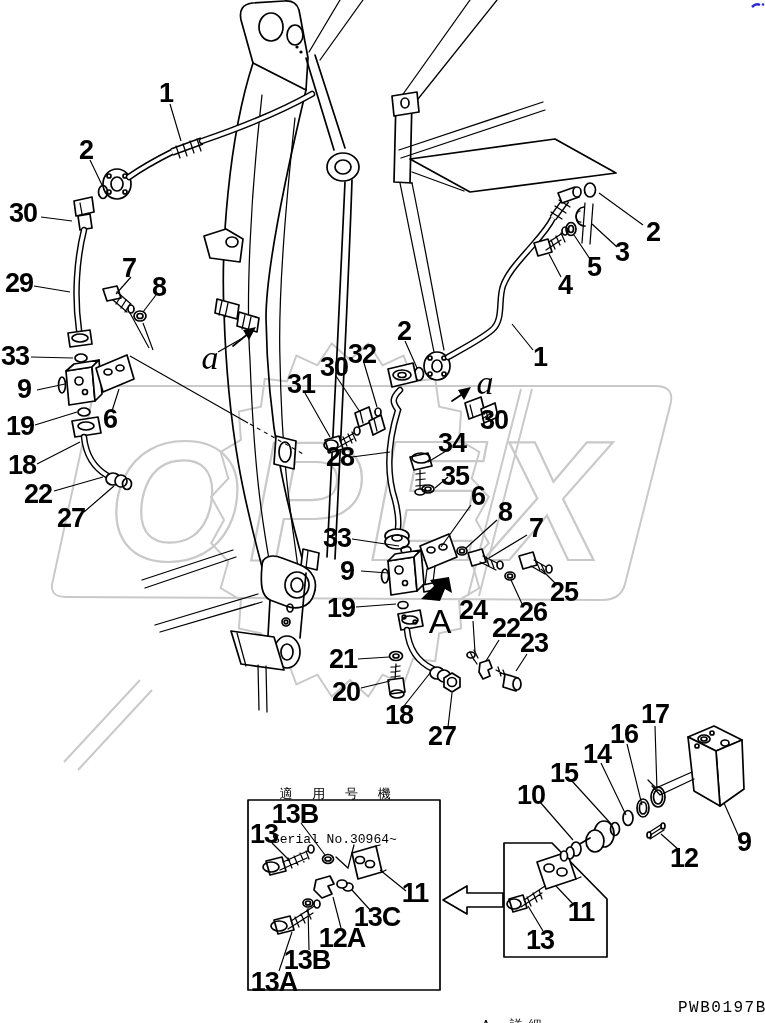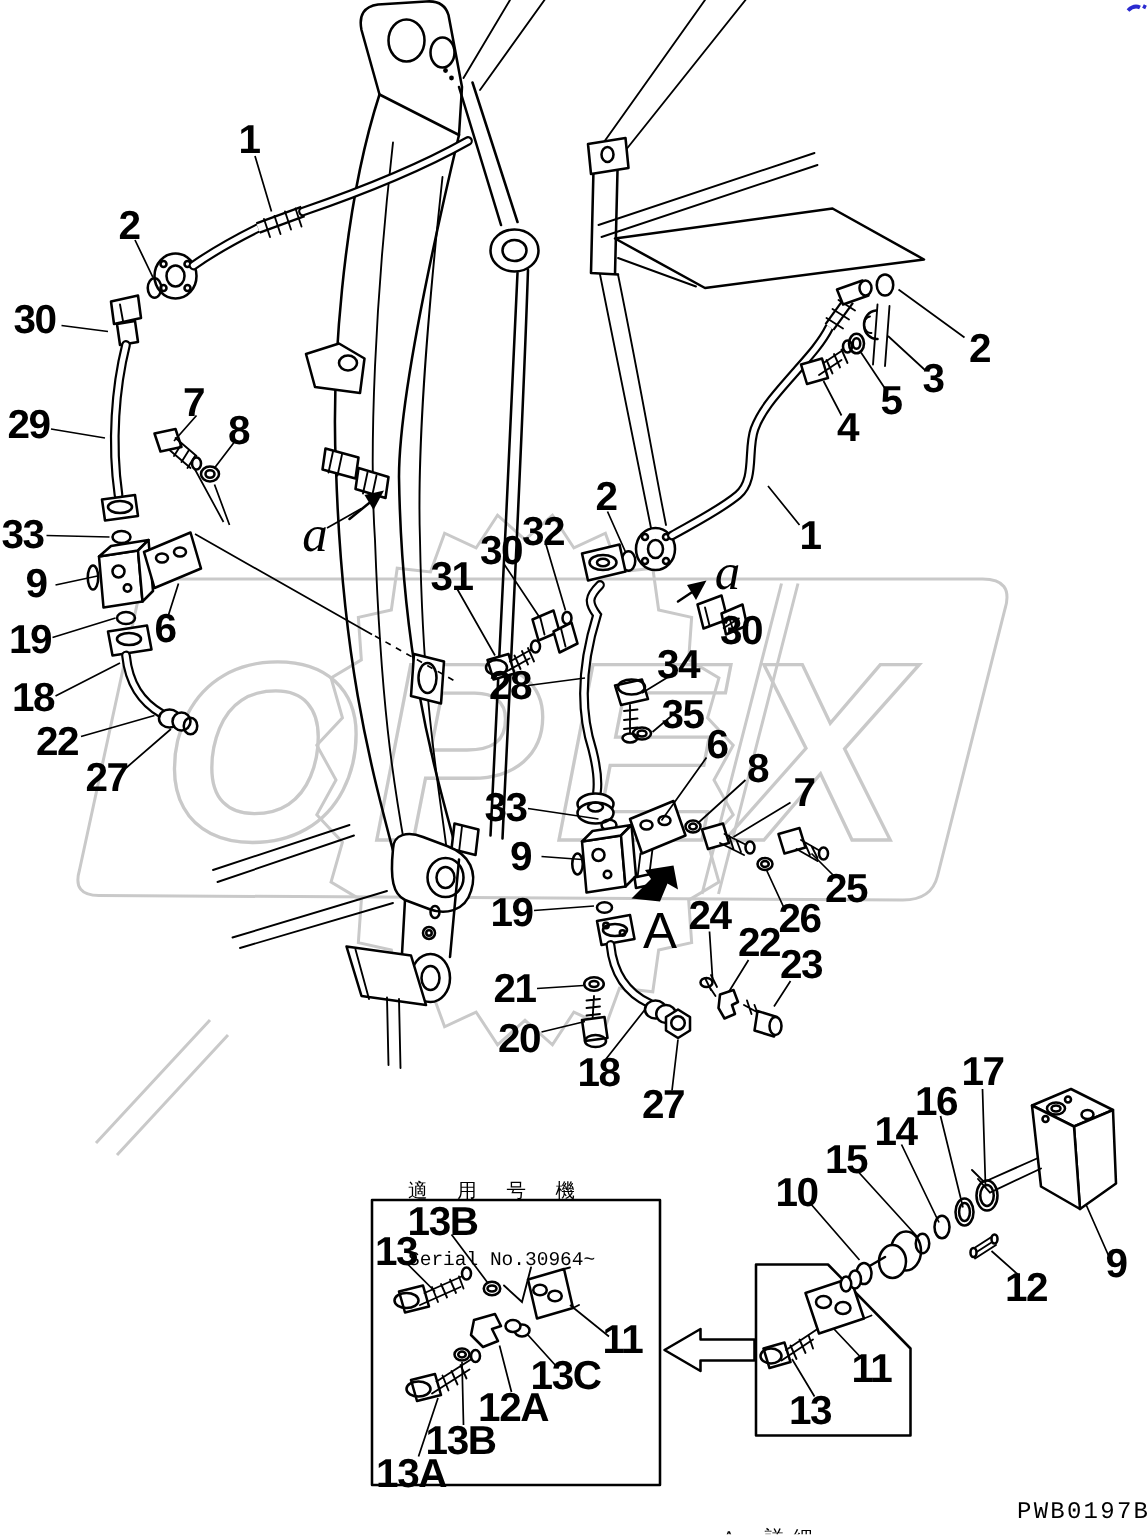--- a/index.html
+++ b/index.html
@@ -19,21 +19,21 @@
   .blk{fill:#000;stroke:none;}
   .wm {stroke:#c9c9c9;fill:none;stroke-width:2;}
   .wmtext{font-family:"Liberation Sans",sans-serif;font-weight:bold;font-style:italic;
           font-size:170px;letter-spacing:8px;fill:none;stroke:#c9c9c9;stroke-width:2.2;}
   .callout{font-family:"Liberation Sans",sans-serif;font-weight:bold;font-size:27px;
            fill:#000;letter-spacing:-1px;}
   .marker-a{font-family:"Liberation Serif",serif;font-style:italic;font-size:34px;
             font-weight:400;fill:#000;}
   .marker-A{font-family:"Liberation Sans",sans-serif;font-size:34px;font-weight:400;fill:#000;}
   .cap{position:absolute;color:#000;font-family:"Liberation Mono","DejaVu Sans Mono",monospace;
-       font-size:13px;line-height:15px;white-space:pre;}
+       font-size:13px;line-height:15px;white-space:pre;text-align:right;}
   .cap .ja{letter-spacing:6px;}
   #serial-note{left:272px;top:757px;}
   #detail-caption{left:482px;top:988px;}
   #drawing-code{left:678px;top:1001px;font-size:16px;letter-spacing:1.5px;}
 </style>
 </head>
 <body>
 
 <div id="stage">
 <svg width="765" height="1023" viewBox="0 0 765 1023" xmlns="http://www.w3.org/2000/svg">

